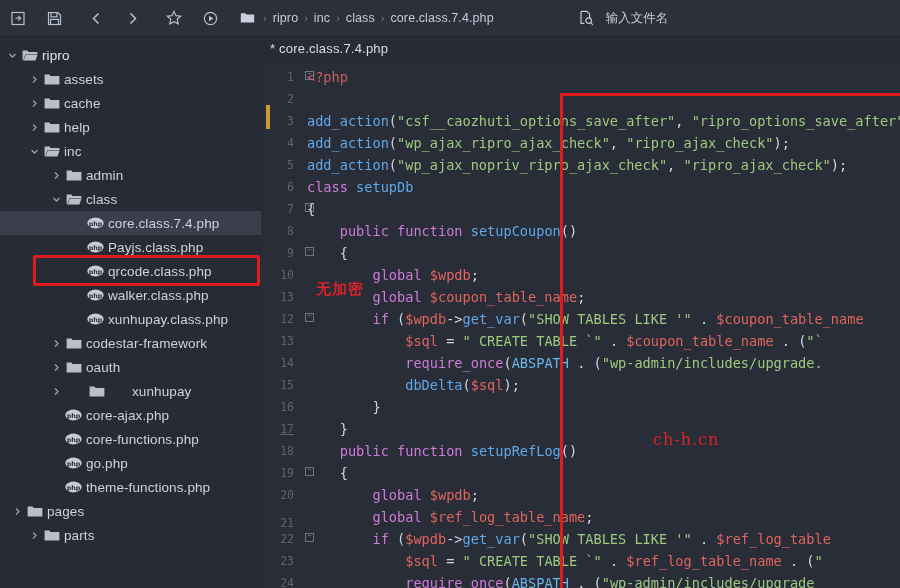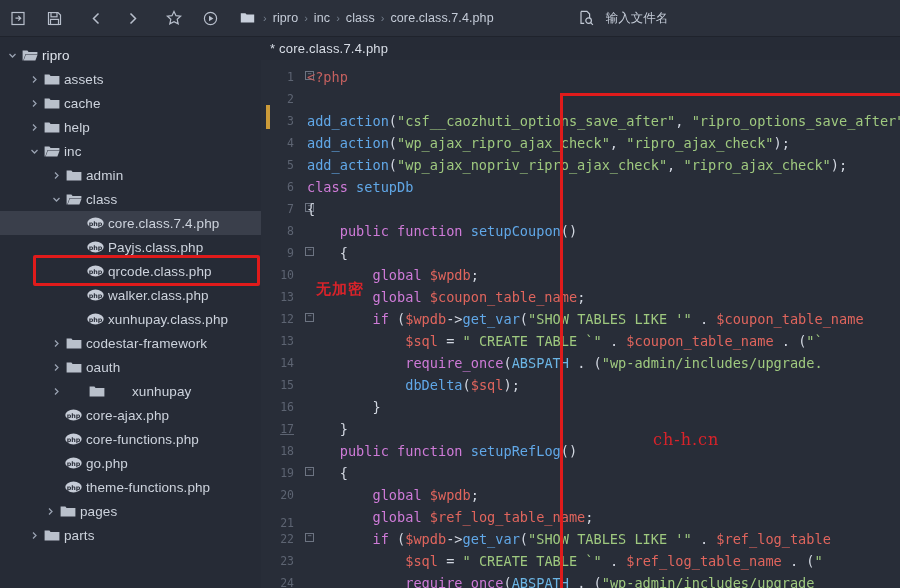--- a/index.html
+++ b/index.html
@@ -453,21 +453,21 @@
             </svg>
           </span>
           <span class="ficon">
             <svg width="17" height="12" viewBox="0 0 17 12" fill="#c6ccd7">
               <ellipse cx="8.5" cy="6" rx="8.2" ry="5.4"></ellipse>
               <text x="8.5" y="8.6" font-size="6.4" text-anchor="middle" fill="#2b303b" font-family="DejaVu Sans, sans-serif" font-weight="bold">php</text>
             </svg>
           </span>
           <span class="lbl">theme-functions.php</span>
         </div>
-        <div class="row" style="padding-left: 44px;">
+        <div class="row" style="padding-left: 11px;">
           <span class="chev">
             <svg width="9" height="9" viewBox="0 0 9 9" fill="none" stroke="currentColor" stroke-width="1.25">
               <path d="M3 1.5L6 4.5 3 7.5"></path>
             </svg>
           </span>
           <span class="ficon">
             <svg width="16" height="13" viewBox="0 0 16 13" fill="#b9c0cb">
               <path d="M0.6 1.6h4.8l1.2 1.4h8.8v8.6H0.6z"></path>
             </svg>
           </span>

